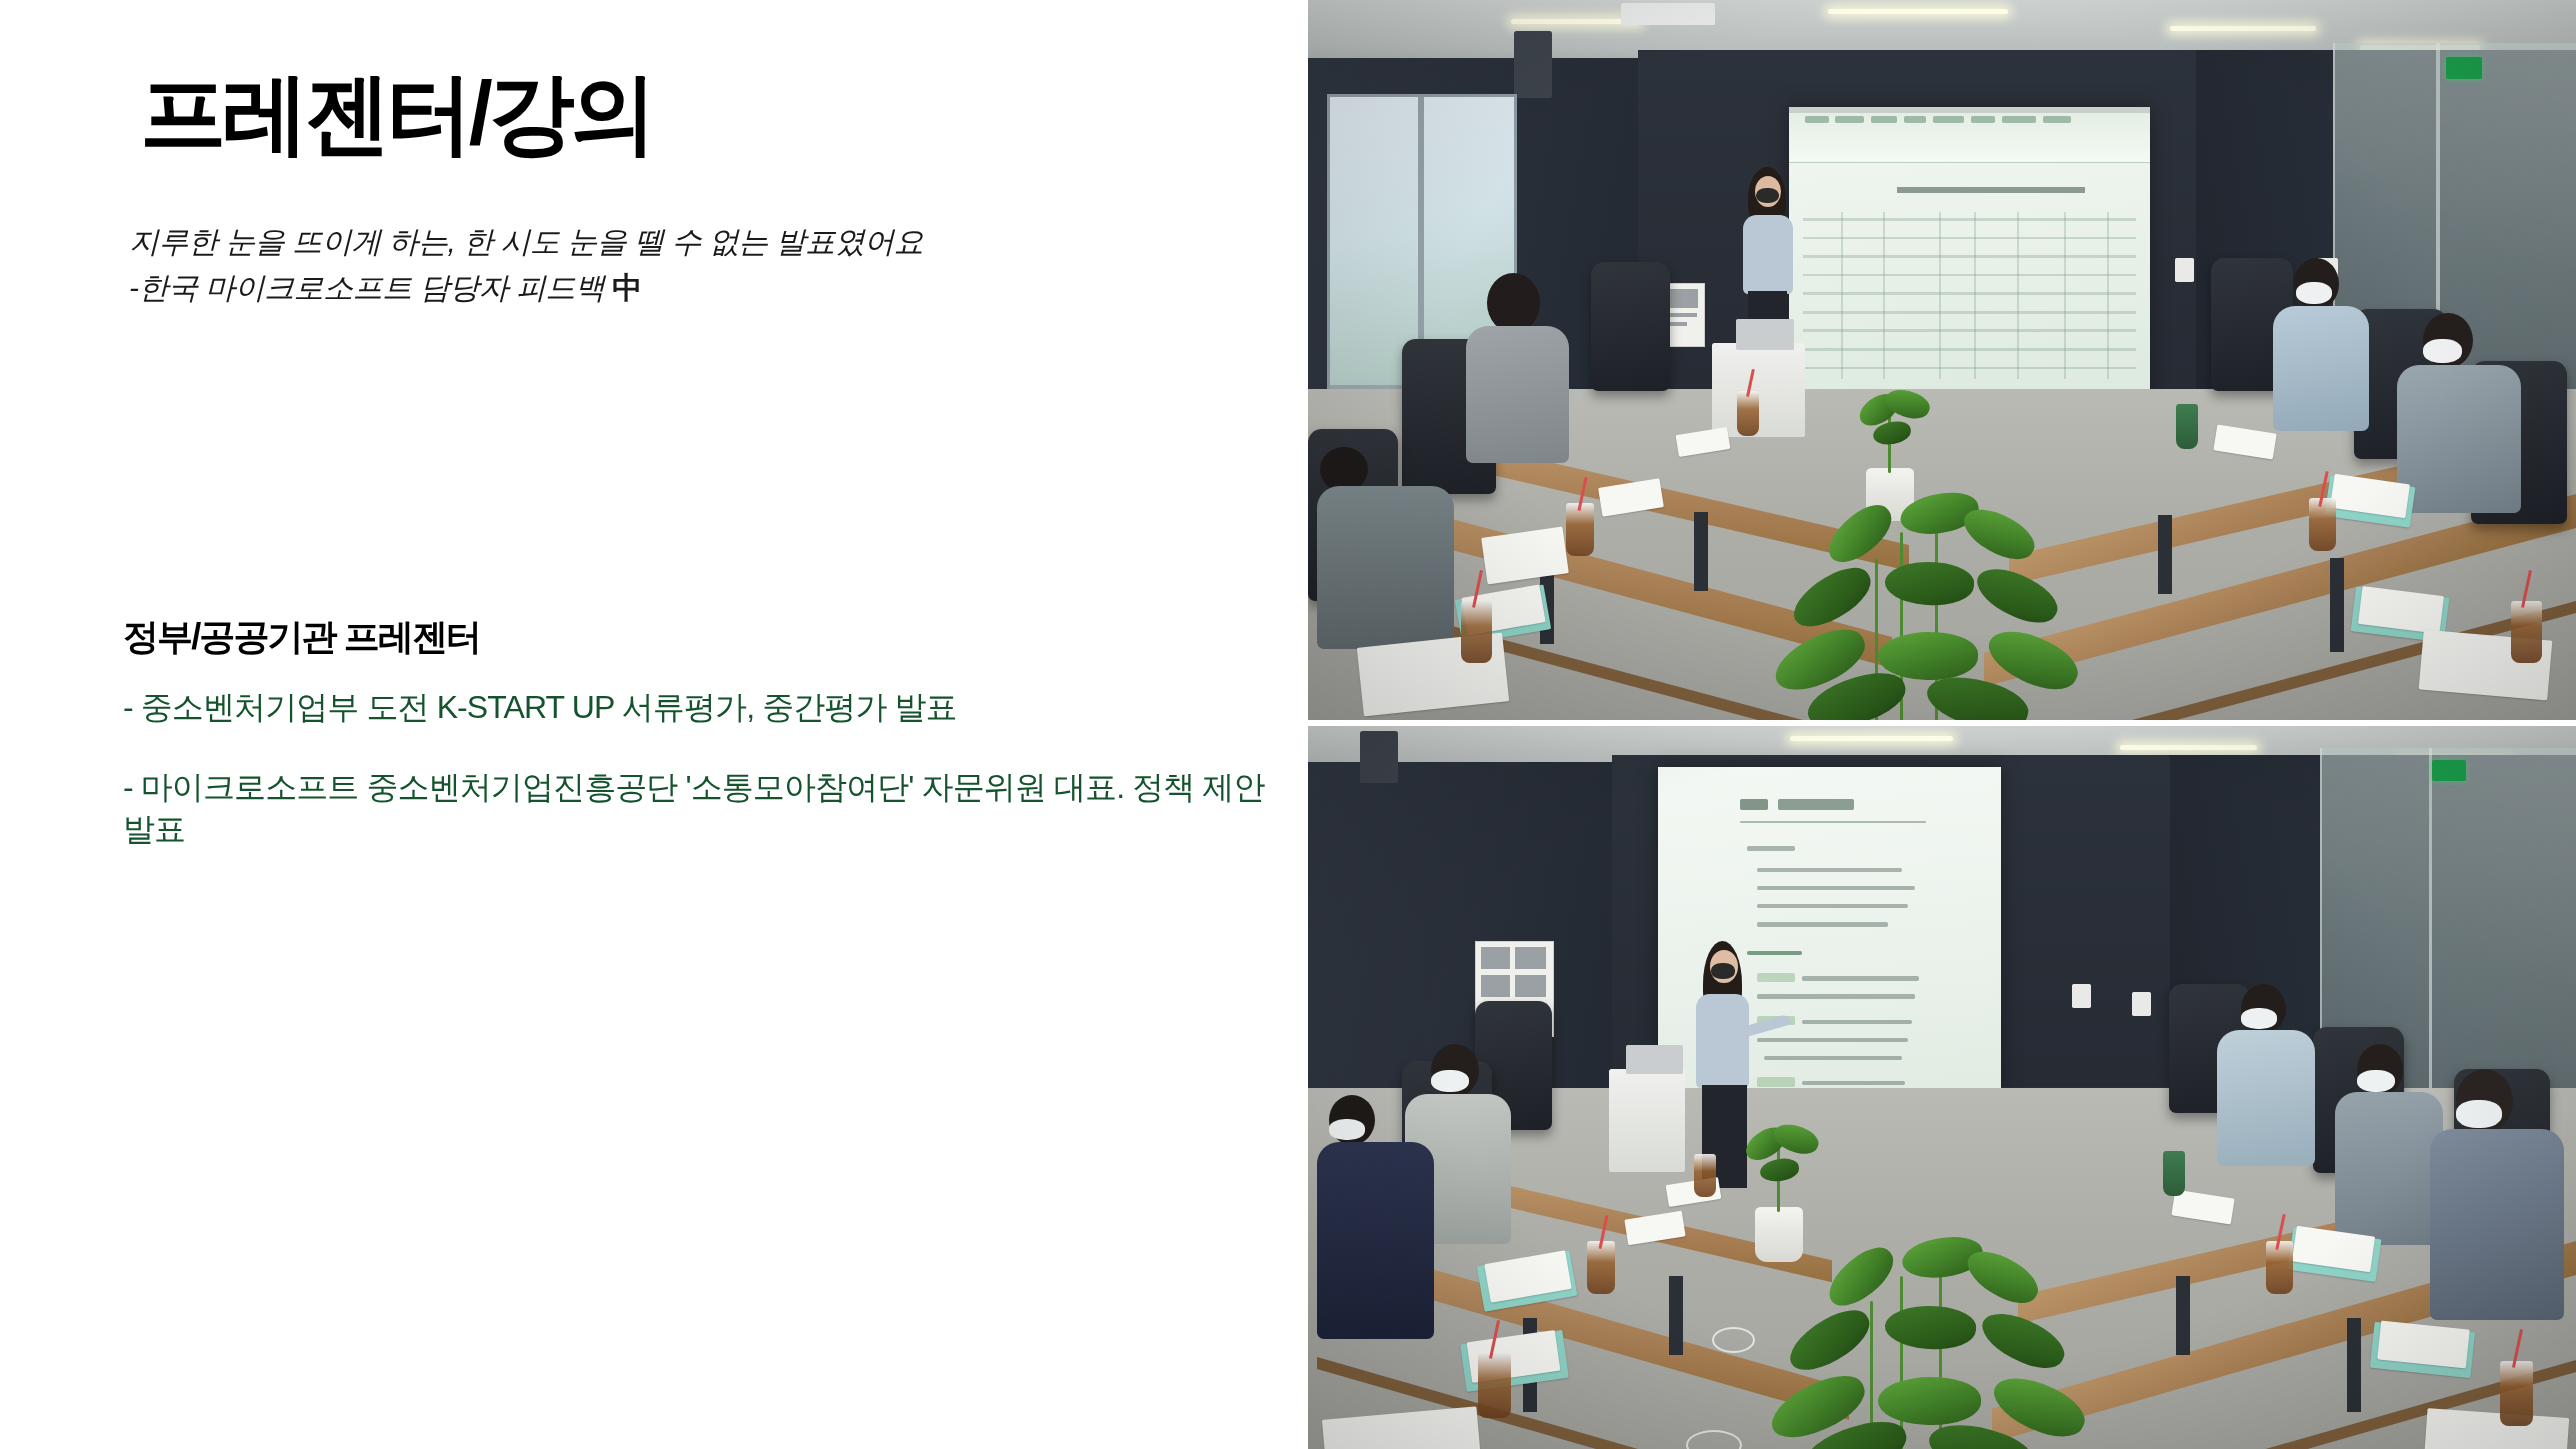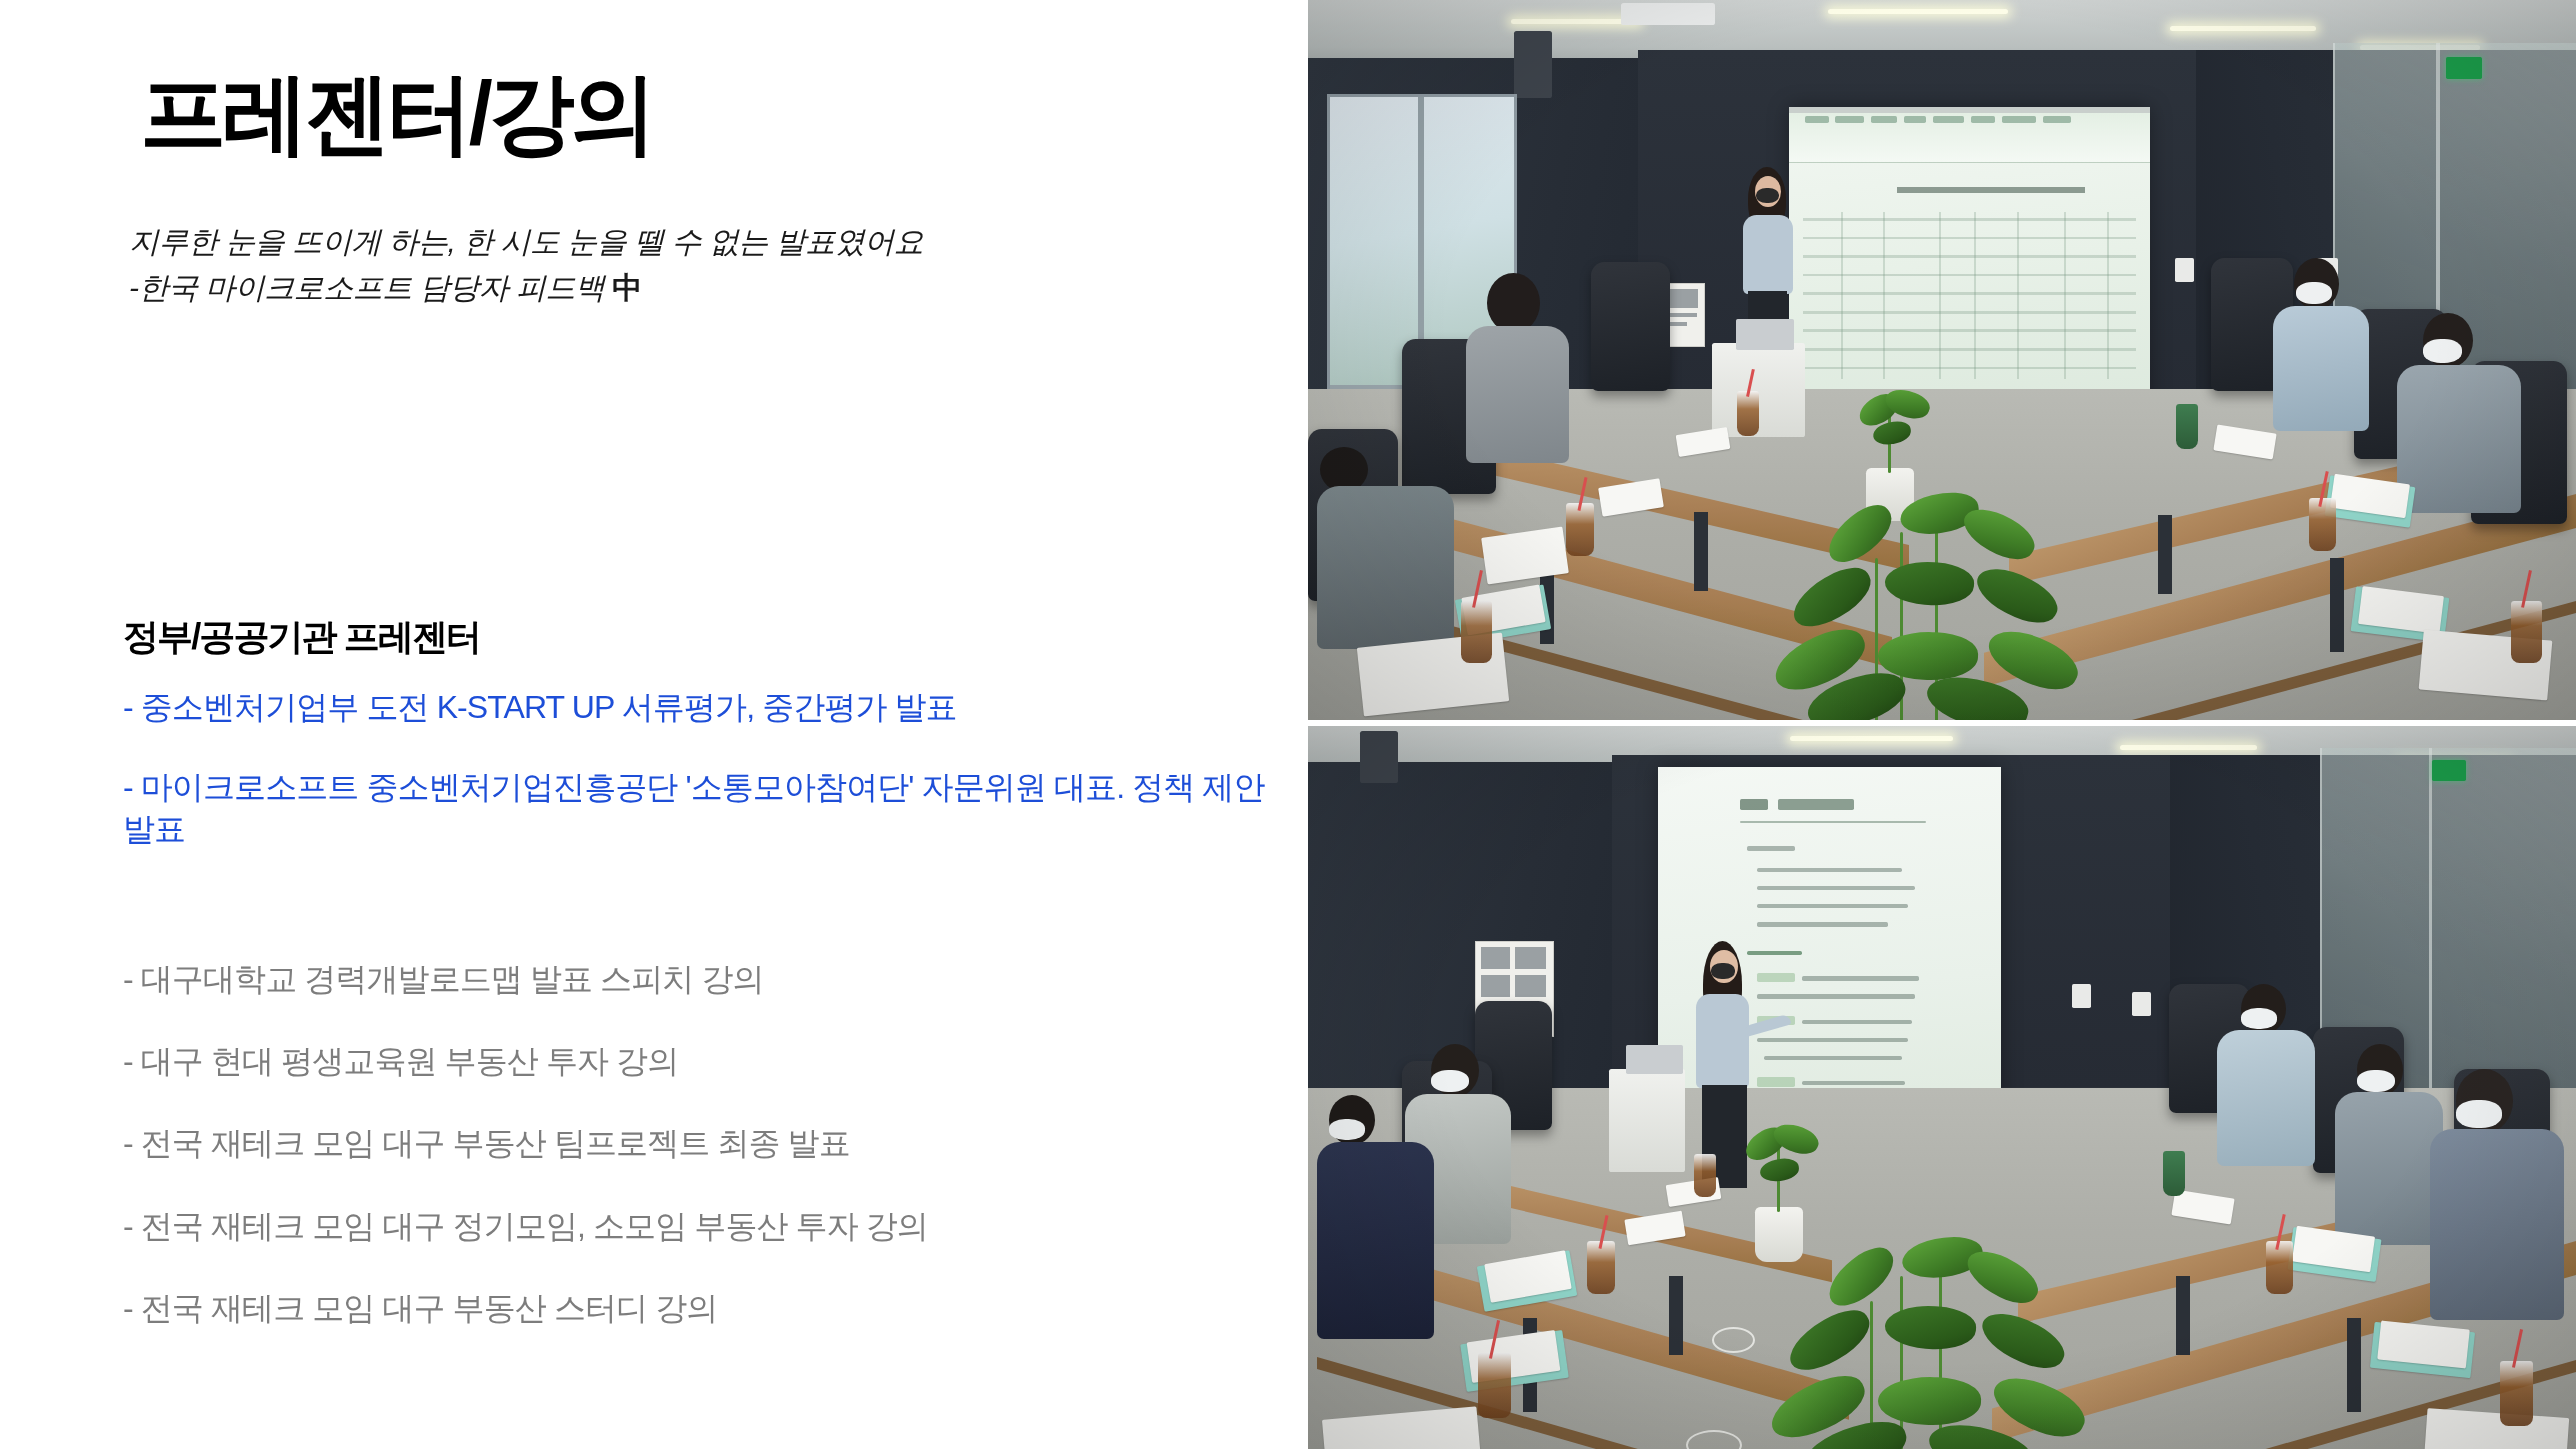--- a/index.html
+++ b/index.html
@@ -62,21 +62,21 @@
     white-space:nowrap;
   }
 
   
   #sec-corporate{top:365px;}
   #sec-corporate .section-items li{color:#8a8a8a;margin-bottom:27.5px;}
 
   
   #sec-gov{top:617px;}
   #sec-gov .section-heading{letter-spacing:-1.9px;}
-  #sec-gov .section-items li{color:#1d4ed8;margin-bottom:38px;white-space:normal;max-width:1176px;}
+  #sec-gov .section-items li{color:#14532d;margin-bottom:38px;white-space:normal;max-width:1176px;}
 
   
   #sec-lecture{top:958px;}
   #sec-lecture .section-items li{color:#7d7d7d;margin-bottom:40px;}
 
   
   .photo-col{
     position:absolute;left:1308px;top:0;width:1268px;height:1449px;
   }
   .photo{
@@ -243,27 +243,20 @@
 
     <div class="section" id="sec-gov">
       <div class="section-heading">정부/공공기관 프레젠터</div>
       <ul class="section-items">
         <li>- 중소벤처기업부 도전 K-START UP 서류평가, 중간평가 발표</li>
         <li>- 마이크로소프트 중소벤처기업진흥공단 '소통모아참여단' 자문위원 대표. 정책 제안 발표</li>
       </ul>
     </div>
 
     <div class="section" id="sec-lecture">
-      <ul class="section-items">
-        <li>- 대구대학교 경력개발로드맵 발표 스피치 강의</li>
-        <li>- 대구 현대 평생교육원 부동산 투자 강의</li>
-        <li>- 전국 재테크 모임 대구 부동산 팀프로젝트 최종 발표</li>
-        <li>- 전국 재테크 모임 대구 정기모임, 소모임 부동산 투자 강의</li>
-        <li>- 전국 재테크 모임 대구 부동산 스터디 강의</li>
-      </ul>
     </div>
   </div>
 
   <div class="photo-col">
 
     <div class="photo" id="photo-top">
       <div class="scene">
 
         <div class="ceiling">
           <div class="light" style="left:16%;top:19px;width:129px;"></div>

